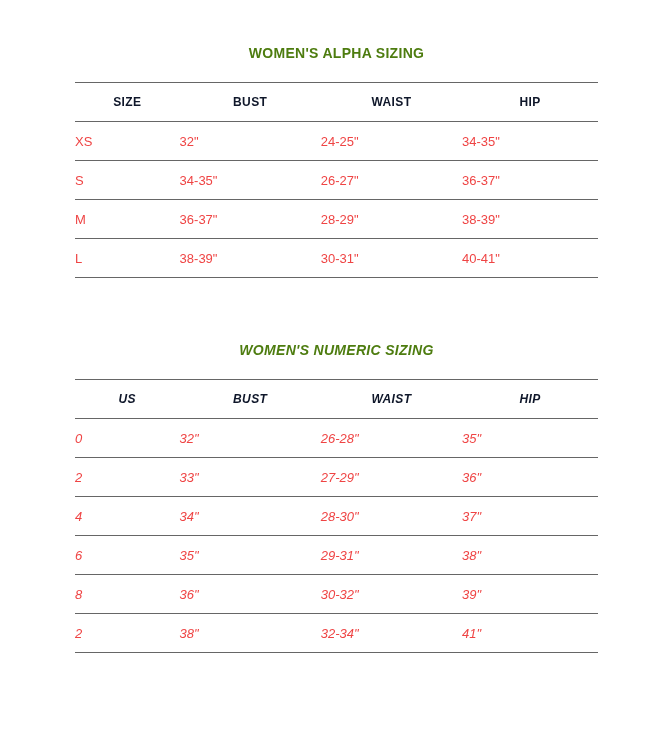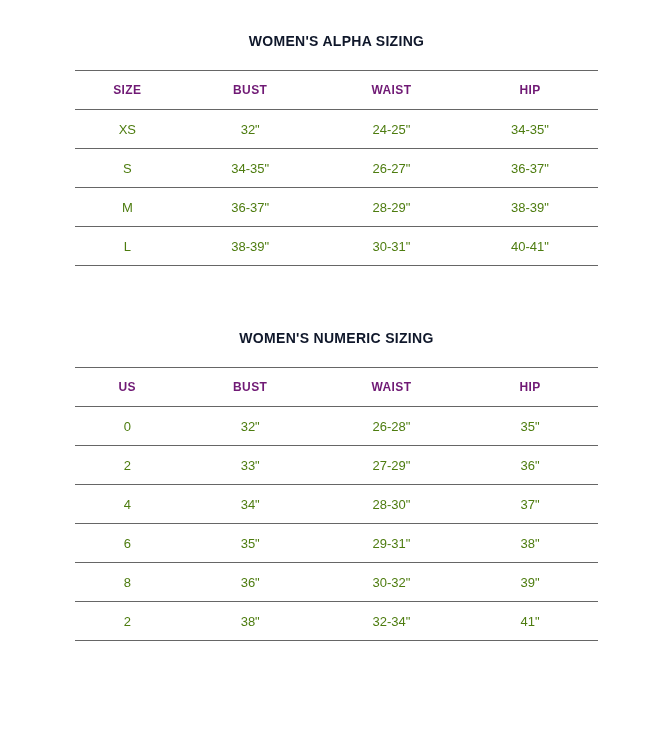--- a/index.html
+++ b/index.html
@@ -16,52 +16,53 @@
   }
   .page {
     padding-top: 33px;
   }
   .sizing-section {
     width: 523px;
     margin-left: 75px;
   }
   .sizing-section.second {
     margin-top: 64px;
+    font-style: italic;
   }
   .table-title {
     font-size: 14px;
     font-weight: 700;
     letter-spacing: 0.3px;
-    color: #0f172a;
+    color: #4d7c0f;
     text-align: center;
-    margin: 0 0 21px 0;
+    margin: 12px 0 21px 0;
     line-height: 16px;
   }
   table.sizing-table {
     width: 100%;
     border-collapse: collapse;
     border-top: 1px solid #666666;
     table-layout: fixed;
   }
   table.sizing-table th {
     font-size: 12px;
     font-weight: 700;
     letter-spacing: 0.4px;
-    color: #701a75;
+    color: #0f172a;
     text-align: center;
     height: 38px;
     padding: 0;
     border-bottom: 1px solid #666666;
     vertical-align: middle;
   }
   table.sizing-table td {
     font-size: 13px;
     font-weight: 400;
-    color: #4d7c0f;
-    text-align: center;
+    color: #ef4444;
+    text-align: left;
     height: 38px;
     padding: 0;
     border-bottom: 1px solid #666666;
     vertical-align: middle;
   }
   col.c1 { width: 20%; }
   col.c2 { width: 27%; }
   col.c3 { width: 27%; }
   col.c4 { width: 26%; }
 </style>

